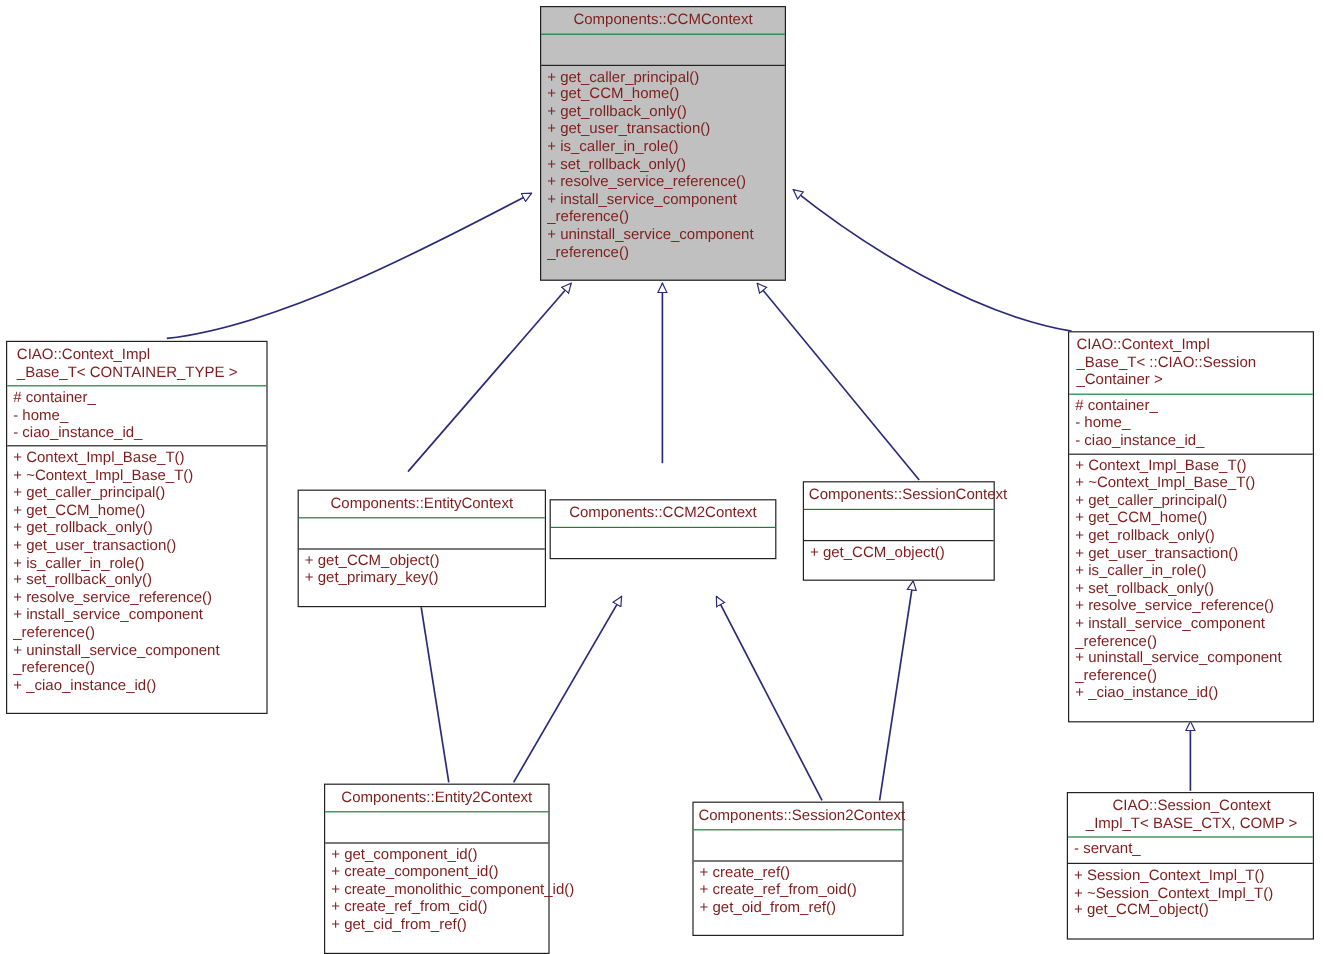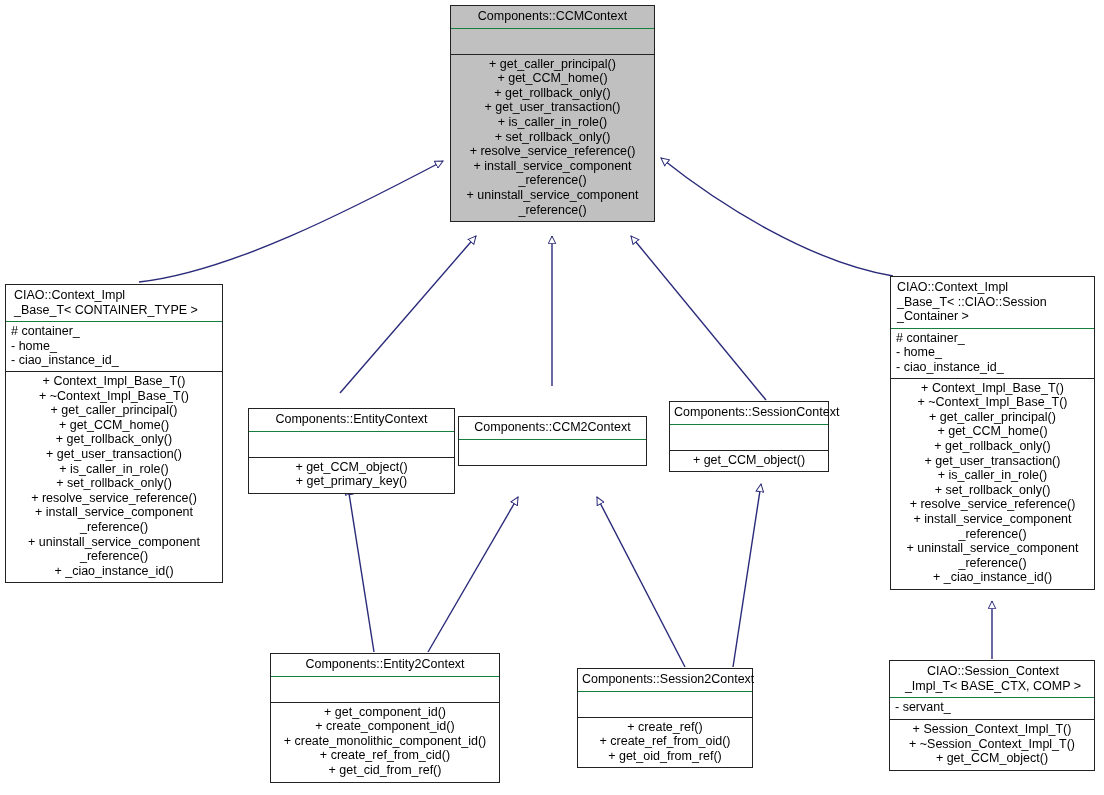--- a/index.html
+++ b/index.html
@@ -25,41 +25,40 @@
     height: 795px;
     pointer-events: none;
   }
   .uml-node {
     position: absolute;
     box-sizing: border-box;
     border: 1px solid #222222;
     background: #ffffff;
     font-size: 12.5px;
     line-height: 14.6px;
-    color: #000000;
+    color: #7f1d1d;
     z-index: 2;
   }
   .uml-node.root {
     background: #c0c0c0;
   }
   .node-title {
     text-align: center;
     padding: 3px 4px 4px 4px;
     white-space: pre-line;
   }
   .node-attrs {
     border-top: 1px solid #15803d;
     padding: 2px 5px 3px 5px;
     min-height: 16px;
   }
   .node-ops {
     border-top: 1px solid #222222;
-    padding: 2px 5px 4px 5px;
+    padding: 2px 5px 16px 5px;
     min-height: 8px;
-    text-align: center;
   }
   .member {
     white-space: pre;
   }
   .empty-compartment {
     height: 20px;
   }
 </style>
 </head>
 <body>
@@ -173,21 +172,21 @@
   </div>
 
   <div class="uml-node" style="left:669px; top:401px; width:160px;">
     <div class="node-title">Components::SessionContext</div>
     <div class="node-attrs empty-compartment"></div>
     <div class="node-ops">
       <div class="member">+ get_CCM_object()</div>
     </div>
   </div>
 
-  <div class="uml-node" style="left:270px; top:653px; width:230px;">
+  <div class="uml-node" style="left:270px; top:653px; width:188px;">
     <div class="node-title">Components::Entity2Context</div>
     <div class="node-attrs empty-compartment"></div>
     <div class="node-ops">
       <div class="member">+ get_component_id()</div>
       <div class="member">+ create_component_id()</div>
       <div class="member">+ create_monolithic_component_id()</div>
       <div class="member">+ create_ref_from_cid()</div>
       <div class="member">+ get_cid_from_ref()</div>
     </div>
   </div>

